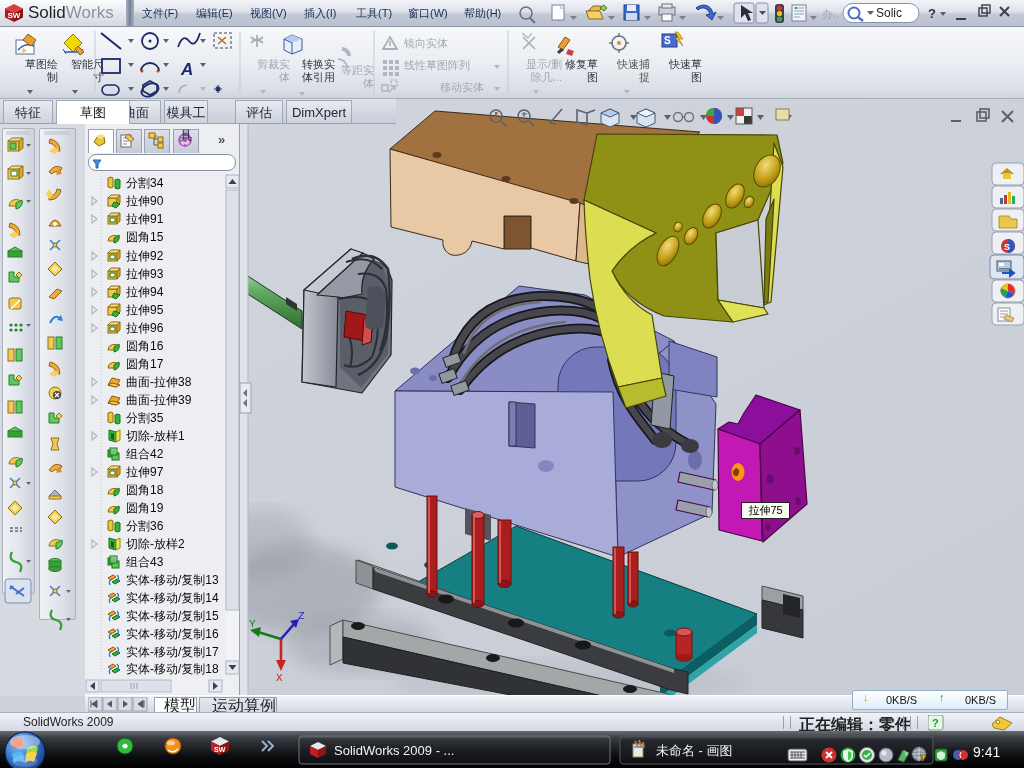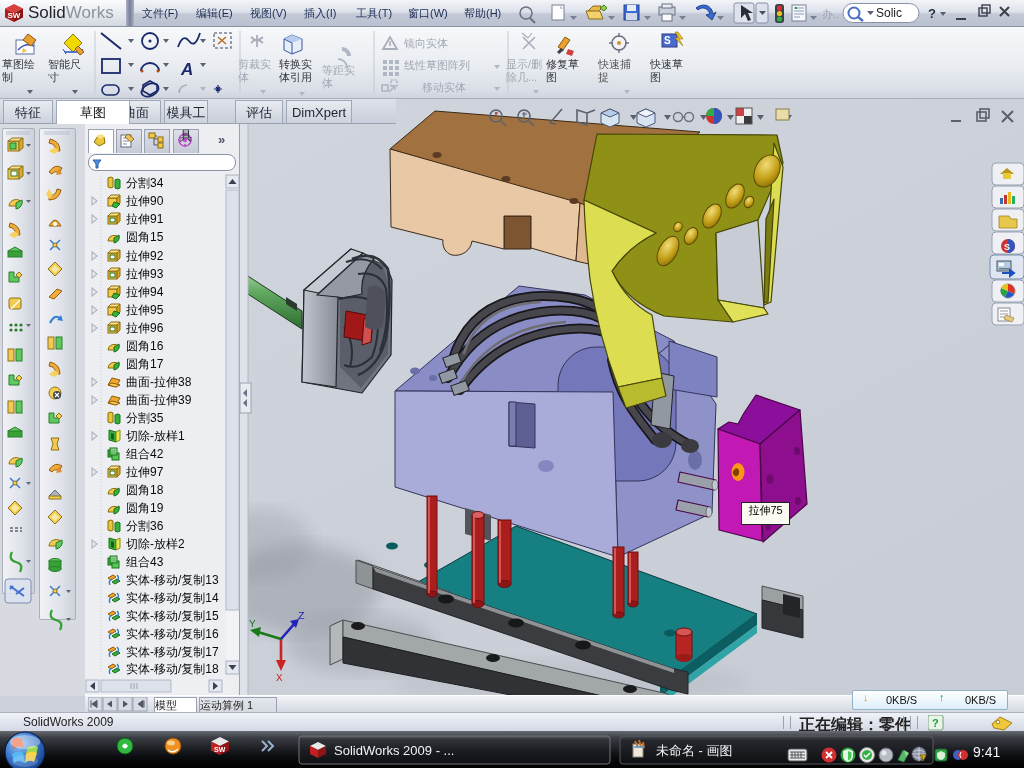--- a/index.html
+++ b/index.html
@@ -8,46 +8,46 @@
 
 #title{left:0;top:0;width:1024px;height:27px;background:linear-gradient(#f2f4f8,#dde1ea 45%,#c3c9d6 55%,#b9c0cf);border-bottom:1px solid #8b92a4}
 #logoarea{left:0;top:0;width:126px;height:26px;background:linear-gradient(#fbfcfd,#e7eaf0 50%,#d2d7e0)}
 #logosep{left:126px;top:0;width:8px;height:26px;background:linear-gradient(90deg,#aab1c2,#78809a 50%,#aab1c2)}
 #swcube{left:4px;top:3px;width:20px;height:20px}
 #swname{left:28px;top:3px;font-size:17px;font-weight:normal;color:#23252b;letter-spacing:0px}
 #swname span{color:#8d939e}
 .menu{top:6px;font-size:11px;color:#1c2c54}
 
 #ribbon{left:0;top:27px;width:1024px;height:72px;background:linear-gradient(#f7f8fa,#e9ecf1 55%,#d9dde5 90%,#cfd4dd);border-bottom:1px solid #a8aebc}
-.rtxt{font-size:11px;color:#32363e;text-align:left;line-height:13px}
+.rtxt{font-size:11px;color:#32363e;text-align:right;line-height:13px}
 .rgray{color:#a2a8b4}
 #dswm{left:848px;top:-16px;font-size:104px;font-weight:bold;font-style:italic;color:rgba(188,194,208,.38);letter-spacing:-6px}
 
 #tabrow{left:0;top:99px;width:396px;height:25px;background:linear-gradient(#dfe2e9,#c9cedA);border-bottom:1px solid #9aa1b2;z-index:6}
 .ctab{position:absolute;top:1px;height:23px;font-size:13px;color:#222838;text-align:center;line-height:23px;border:1px solid #a0a7b6;border-bottom:none;background:linear-gradient(#e8ebf0,#cdd2dc)}
 .ctab.act{background:#fff;color:#111;z-index:2;height:24px}
 
 #leftdock{left:0;top:124px;width:85px;height:572px;background:#d7dae1;z-index:5}
 .vtool{position:absolute;background:linear-gradient(90deg,#f0f2f5,#dfe2e9 60%,#cdd1da);border:1px solid #aab0bc;border-radius:2px}
 
 #tree{left:85px;top:124px;width:155px;height:571px;background:#eceef1;border-right:1px solid #9aa0ae;z-index:5}
 .fmtab{position:absolute;top:5px;height:24px;border:1px solid #9aa0b0;border-bottom:none;background:linear-gradient(#dde0e8,#c6cbd7)}
 #filter{position:absolute;left:3px;top:30px;width:148px;height:17px;border:1px solid #8a93a6;border-radius:8px;background:#fff}
 
 #bstrip{left:85px;top:695px;width:939px;height:17px;background:linear-gradient(#f2f3f6,#d4d8e0);border-top:1px solid #fff;z-index:6}
-.btab{position:absolute;top:1px;height:24px;font-size:11px;color:#222;text-align:left;line-height:15px;border:1px solid #9aa1b2;border-bottom:none;background:linear-gradient(#e4e7ec,#ccd1da)}
+.btab{position:absolute;top:1px;height:24px;font-size:16px;color:#222;text-align:right;line-height:15px;border:1px solid #9aa1b2;border-bottom:none;background:linear-gradient(#e4e7ec,#ccd1da)}
 
 #status{left:0;top:712px;width:1024px;height:19px;background:linear-gradient(#f0f2f7,#dfe3ec 60%,#d3d8e4);border-top:1px solid #aab0be;font-size:12px;color:#222;z-index:7}
 
 #taskbar{left:0;top:731px;width:1024px;height:37px;background:linear-gradient(#686b72,#3a3d43 18%,#202227 45%,#0b0c0e 70%,#000);z-index:8}
 
 #vp{left:240px;top:99px;width:784px;height:597px;background:#cdd1d9;z-index:1}
 
 #net{left:852px;top:690px;width:156px;height:20px;background:linear-gradient(#feffff,#ddeefa);border:1px solid #94b2c6;border-radius:2px;z-index:9;font-size:11px;color:#111}
-#tip{left:741px;top:502px;width:49px;height:23px;background:#fafaf0;border:1px solid #222;font-size:11px;line-height:15px;text-align:center;z-index:4;color:#000}
+#tip{left:741px;top:502px;width:49px;height:17px;background:#fafaf0;border:1px solid #222;font-size:11px;line-height:15px;text-align:center;z-index:4;color:#000}
 </style></head>
 <body>
 <div class="abs" id="vp">
 <svg width="784" height="597" viewBox="0 0 784 597">
 <defs>
 <linearGradient id="rodg" x1="0" y1="0" x2="0" y2="1">
           <stop offset="0" stop-color="#a6d4a4"></stop>
           <stop offset=".35" stop-color="#63aa62"></stop>
           <stop offset="1" stop-color="#2e6e30"></stop>
         </linearGradient>
@@ -520,21 +520,21 @@
       <line x1="374" y1="4" x2="374" y2="66" stroke="#c5cad3"></line>
       <line x1="508" y1="4" x2="508" y2="66" stroke="#c5cad3"></line>
   </svg>
   <div class="rtxt abs" style="left:2px;top:31px;width:56px">草图绘<br>制</div>
   <div class="rtxt abs" style="left:48px;top:31px;width:56px">智能尺<br>寸</div>
   <div class="rtxt rgray abs" style="left:238px;top:31px;width:52px">剪裁实<br>体</div>
   <div class="rtxt abs" style="left:279px;top:31px;width:56px">转换实<br>体引用</div>
   <div class="rtxt rgray abs" style="left:322px;top:37px;width:52px">等距实<br>体</div>
   <div class="rtxt rgray abs" style="left:404px;top:10px;width:80px;text-align:left">镜向实体</div>
   <div class="rtxt rgray abs" style="left:404px;top:32px;width:96px;text-align:left">线性草图阵列</div>
-  <div class="rtxt rgray abs" style="left:404px;top:54px;width:80px;text-align:center">移动实体</div>
+  <div class="rtxt rgray abs" style="left:404px;top:54px;width:80px;text-align:right">移动实体</div>
   <div class="rtxt rgray abs" style="left:506px;top:31px;width:56px">显示/删<br>除几...</div>
   <div class="rtxt abs" style="left:546px;top:31px;width:52px">修复草<br>图</div>
   <div class="rtxt abs" style="left:598px;top:31px;width:52px;color:#555">快速捕<br>捉</div>
   <div class="rtxt abs" style="left:650px;top:31px;width:52px">快速草<br>图</div>
 </div>
 <div class="abs" id="tabrow">
   <div class="ctab" style="left:3px;width:50px">特征</div>
   <div class="ctab act" style="left:56px;width:74px">草图</div>
   <div class="ctab" style="left:111px;width:50px">曲面</div>
   <div class="ctab" style="left:164px;width:44px">模具工具</div>

